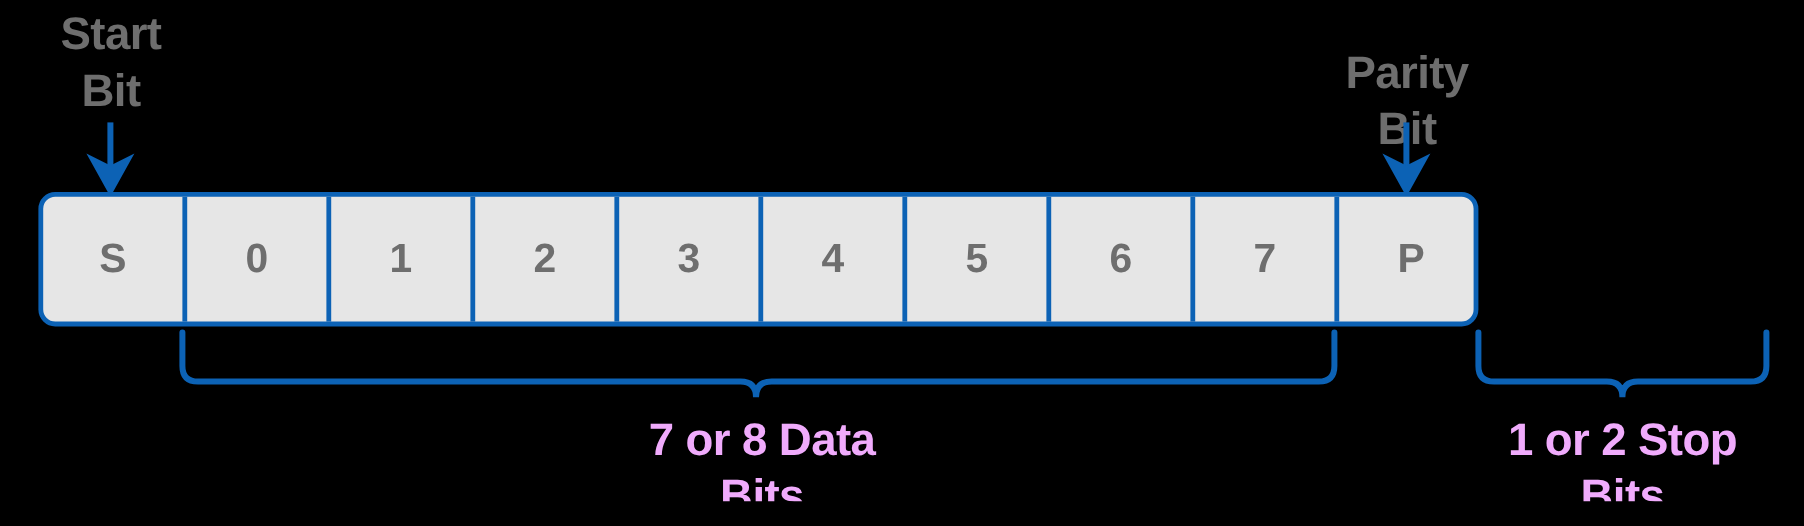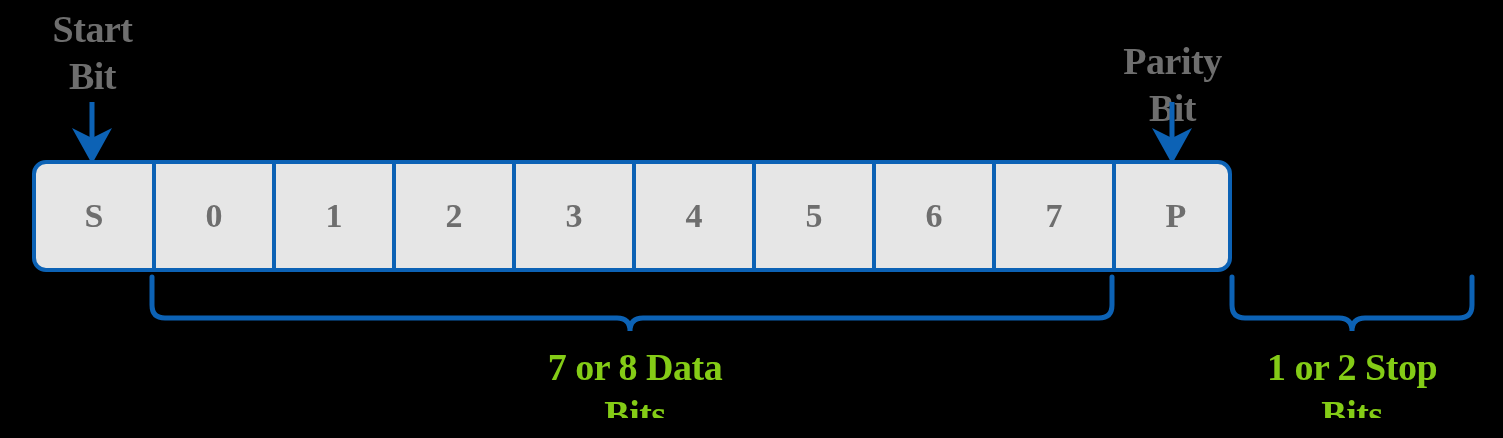--- a/index.html
+++ b/index.html
@@ -5,39 +5,39 @@
   html, body {
     margin: 0;
     padding: 0;
     background: #000000;
   }
   #diagram-root {
     position: relative;
     width: 1503px;
     height: 418px;
     background: #000000;
-    font-family: Liberation Serif, serif;
+    font-family: Liberation Sans, sans-serif;
     overflow: hidden;
   }
   .callout-label {
     position: absolute;
     color: #6e6e6e;
     font-weight: bold;
     font-size: 38px;
     line-height: 47px;
     text-align: center;
     white-space: nowrap;
     letter-spacing: -0.5px;
   }
   #start-bit-label { left: 0px;    top: 6px;  width: 185px; }
   #parity-bit-label{ left: 1080px; top: 6px;  width: 185px; margin-top: 32px; }
 
   .brace-label {
     position: absolute;
-    color: #84cc16;
+    color: #f0abfc;
     font-weight: bold;
     font-size: 38px;
     line-height: 47px;
     text-align: center;
     letter-spacing: -0.5px;
   }
   #data-bits-label { left: 410px;  top: 344px; width: 450px; }
   #stop-bits-label { left: 1172px; top: 344px; width: 360px; }
 
   .frame-bar {

